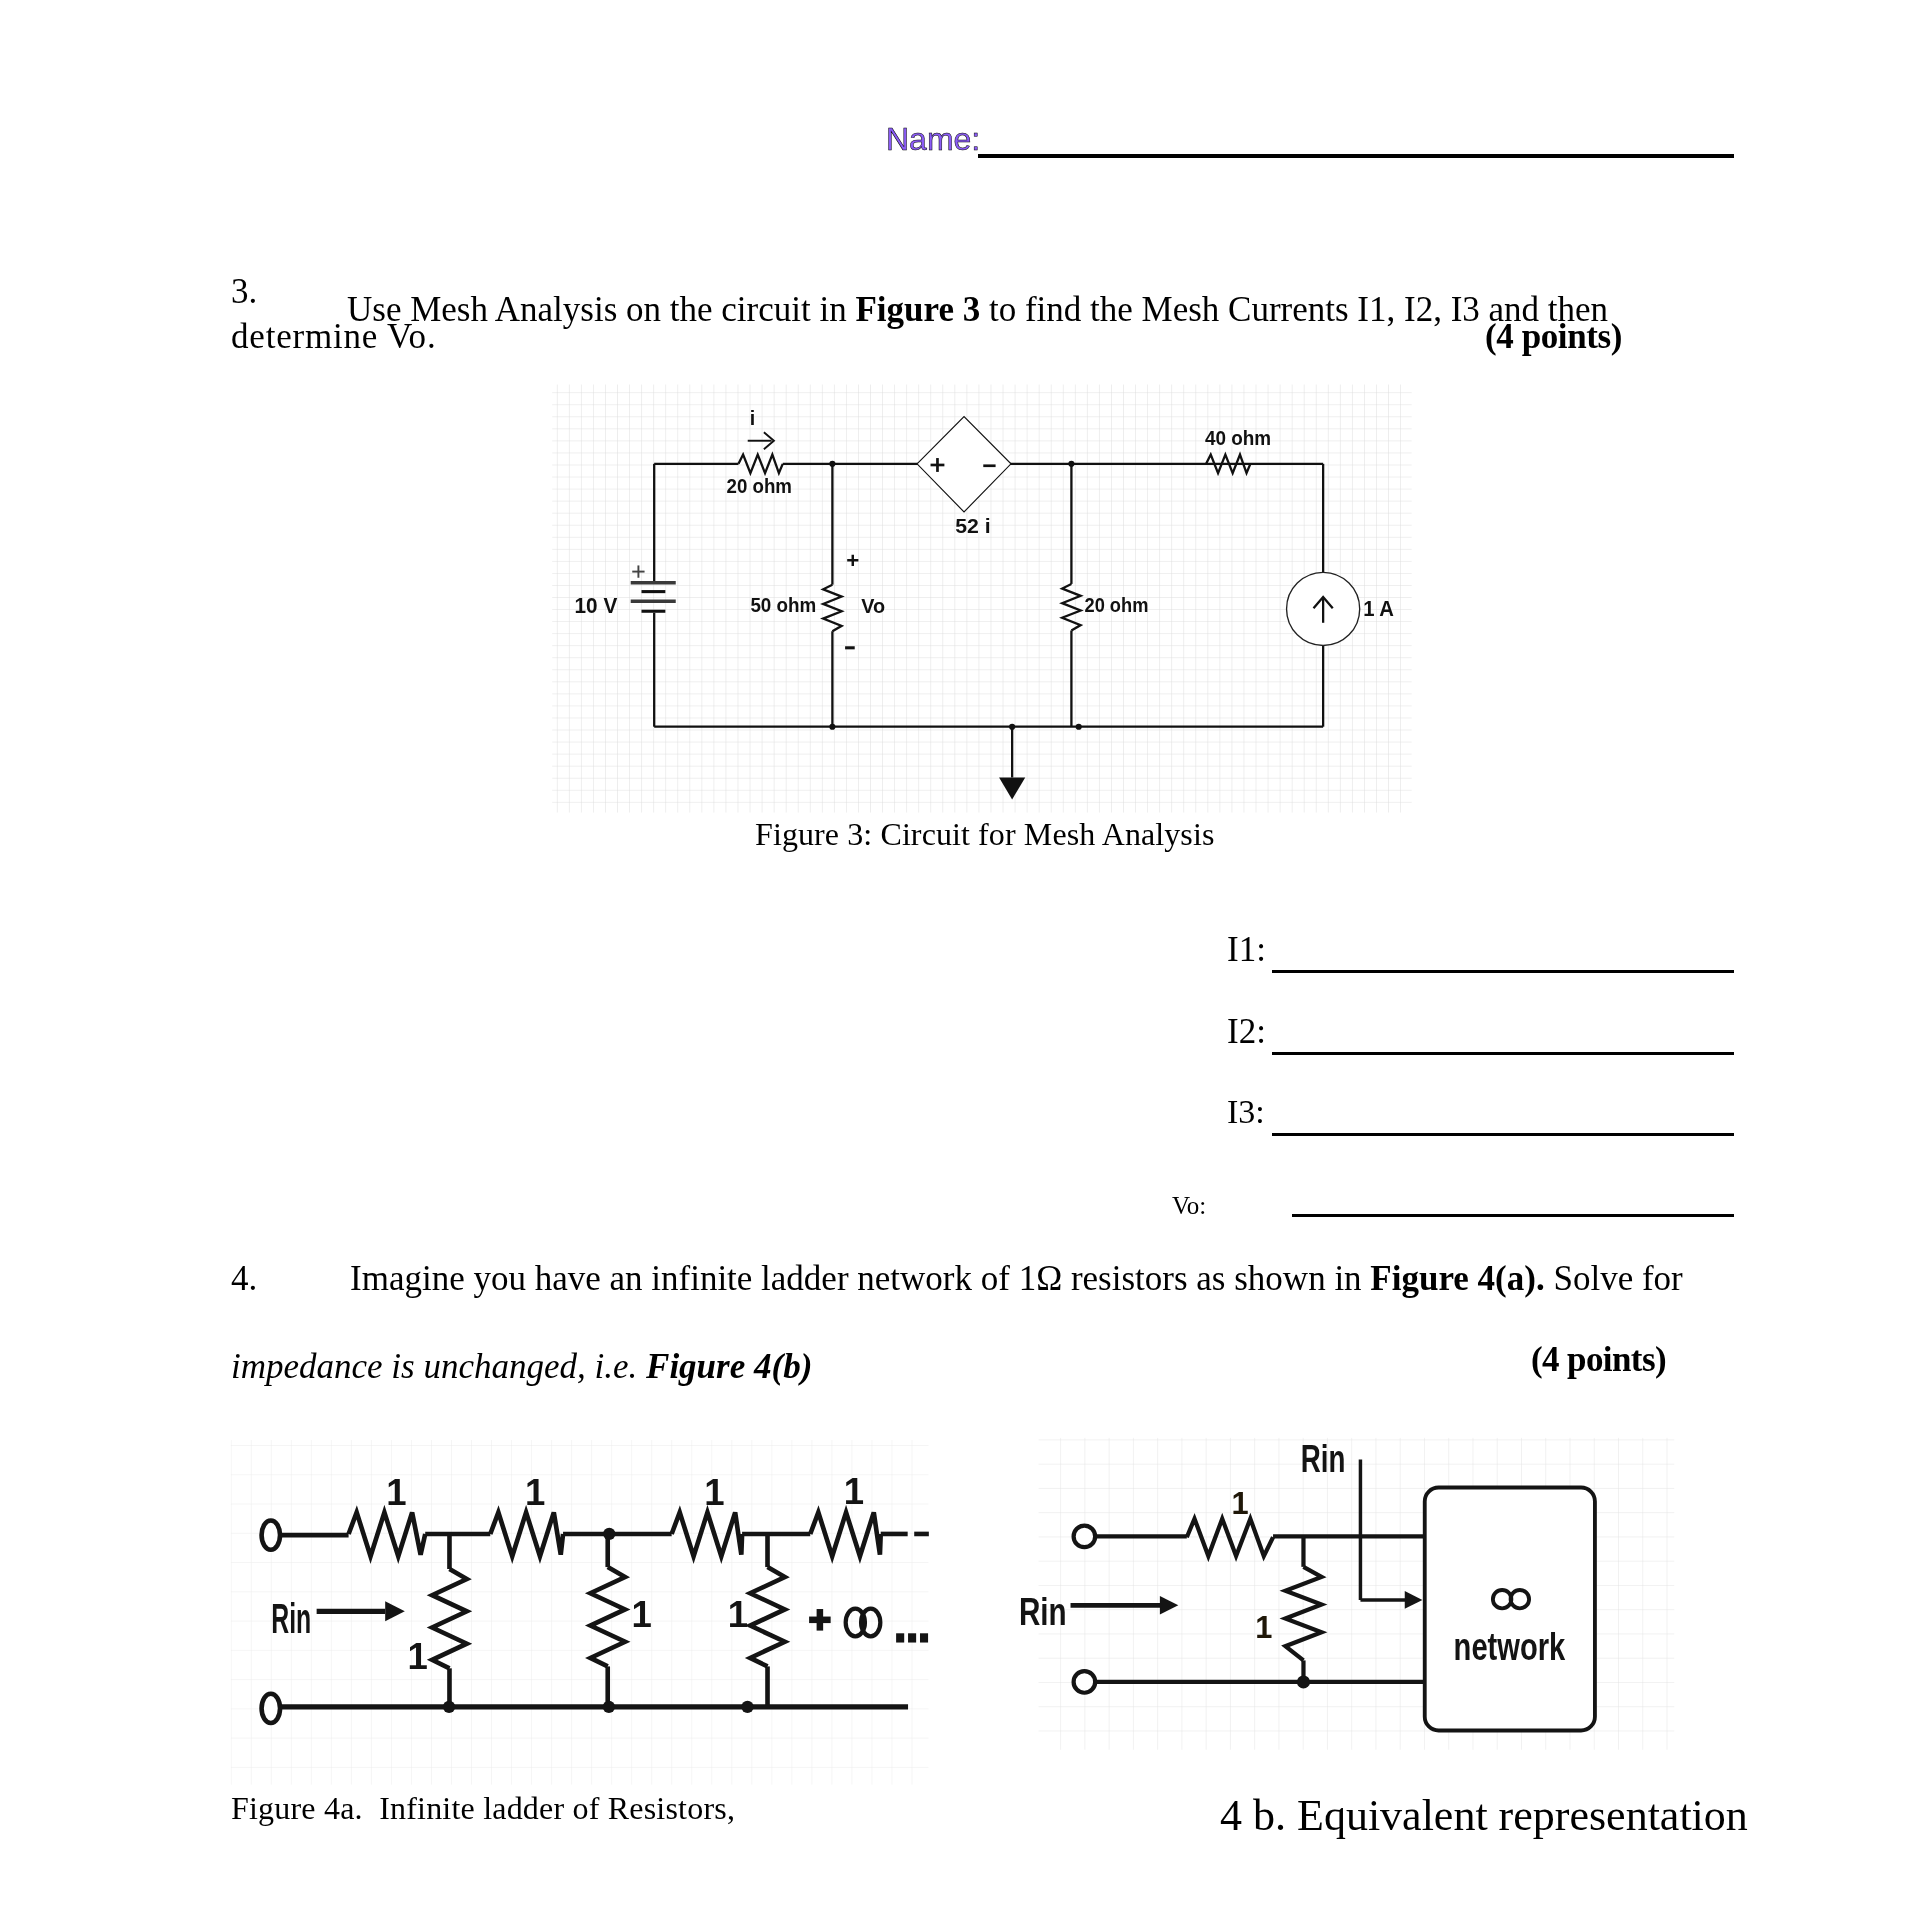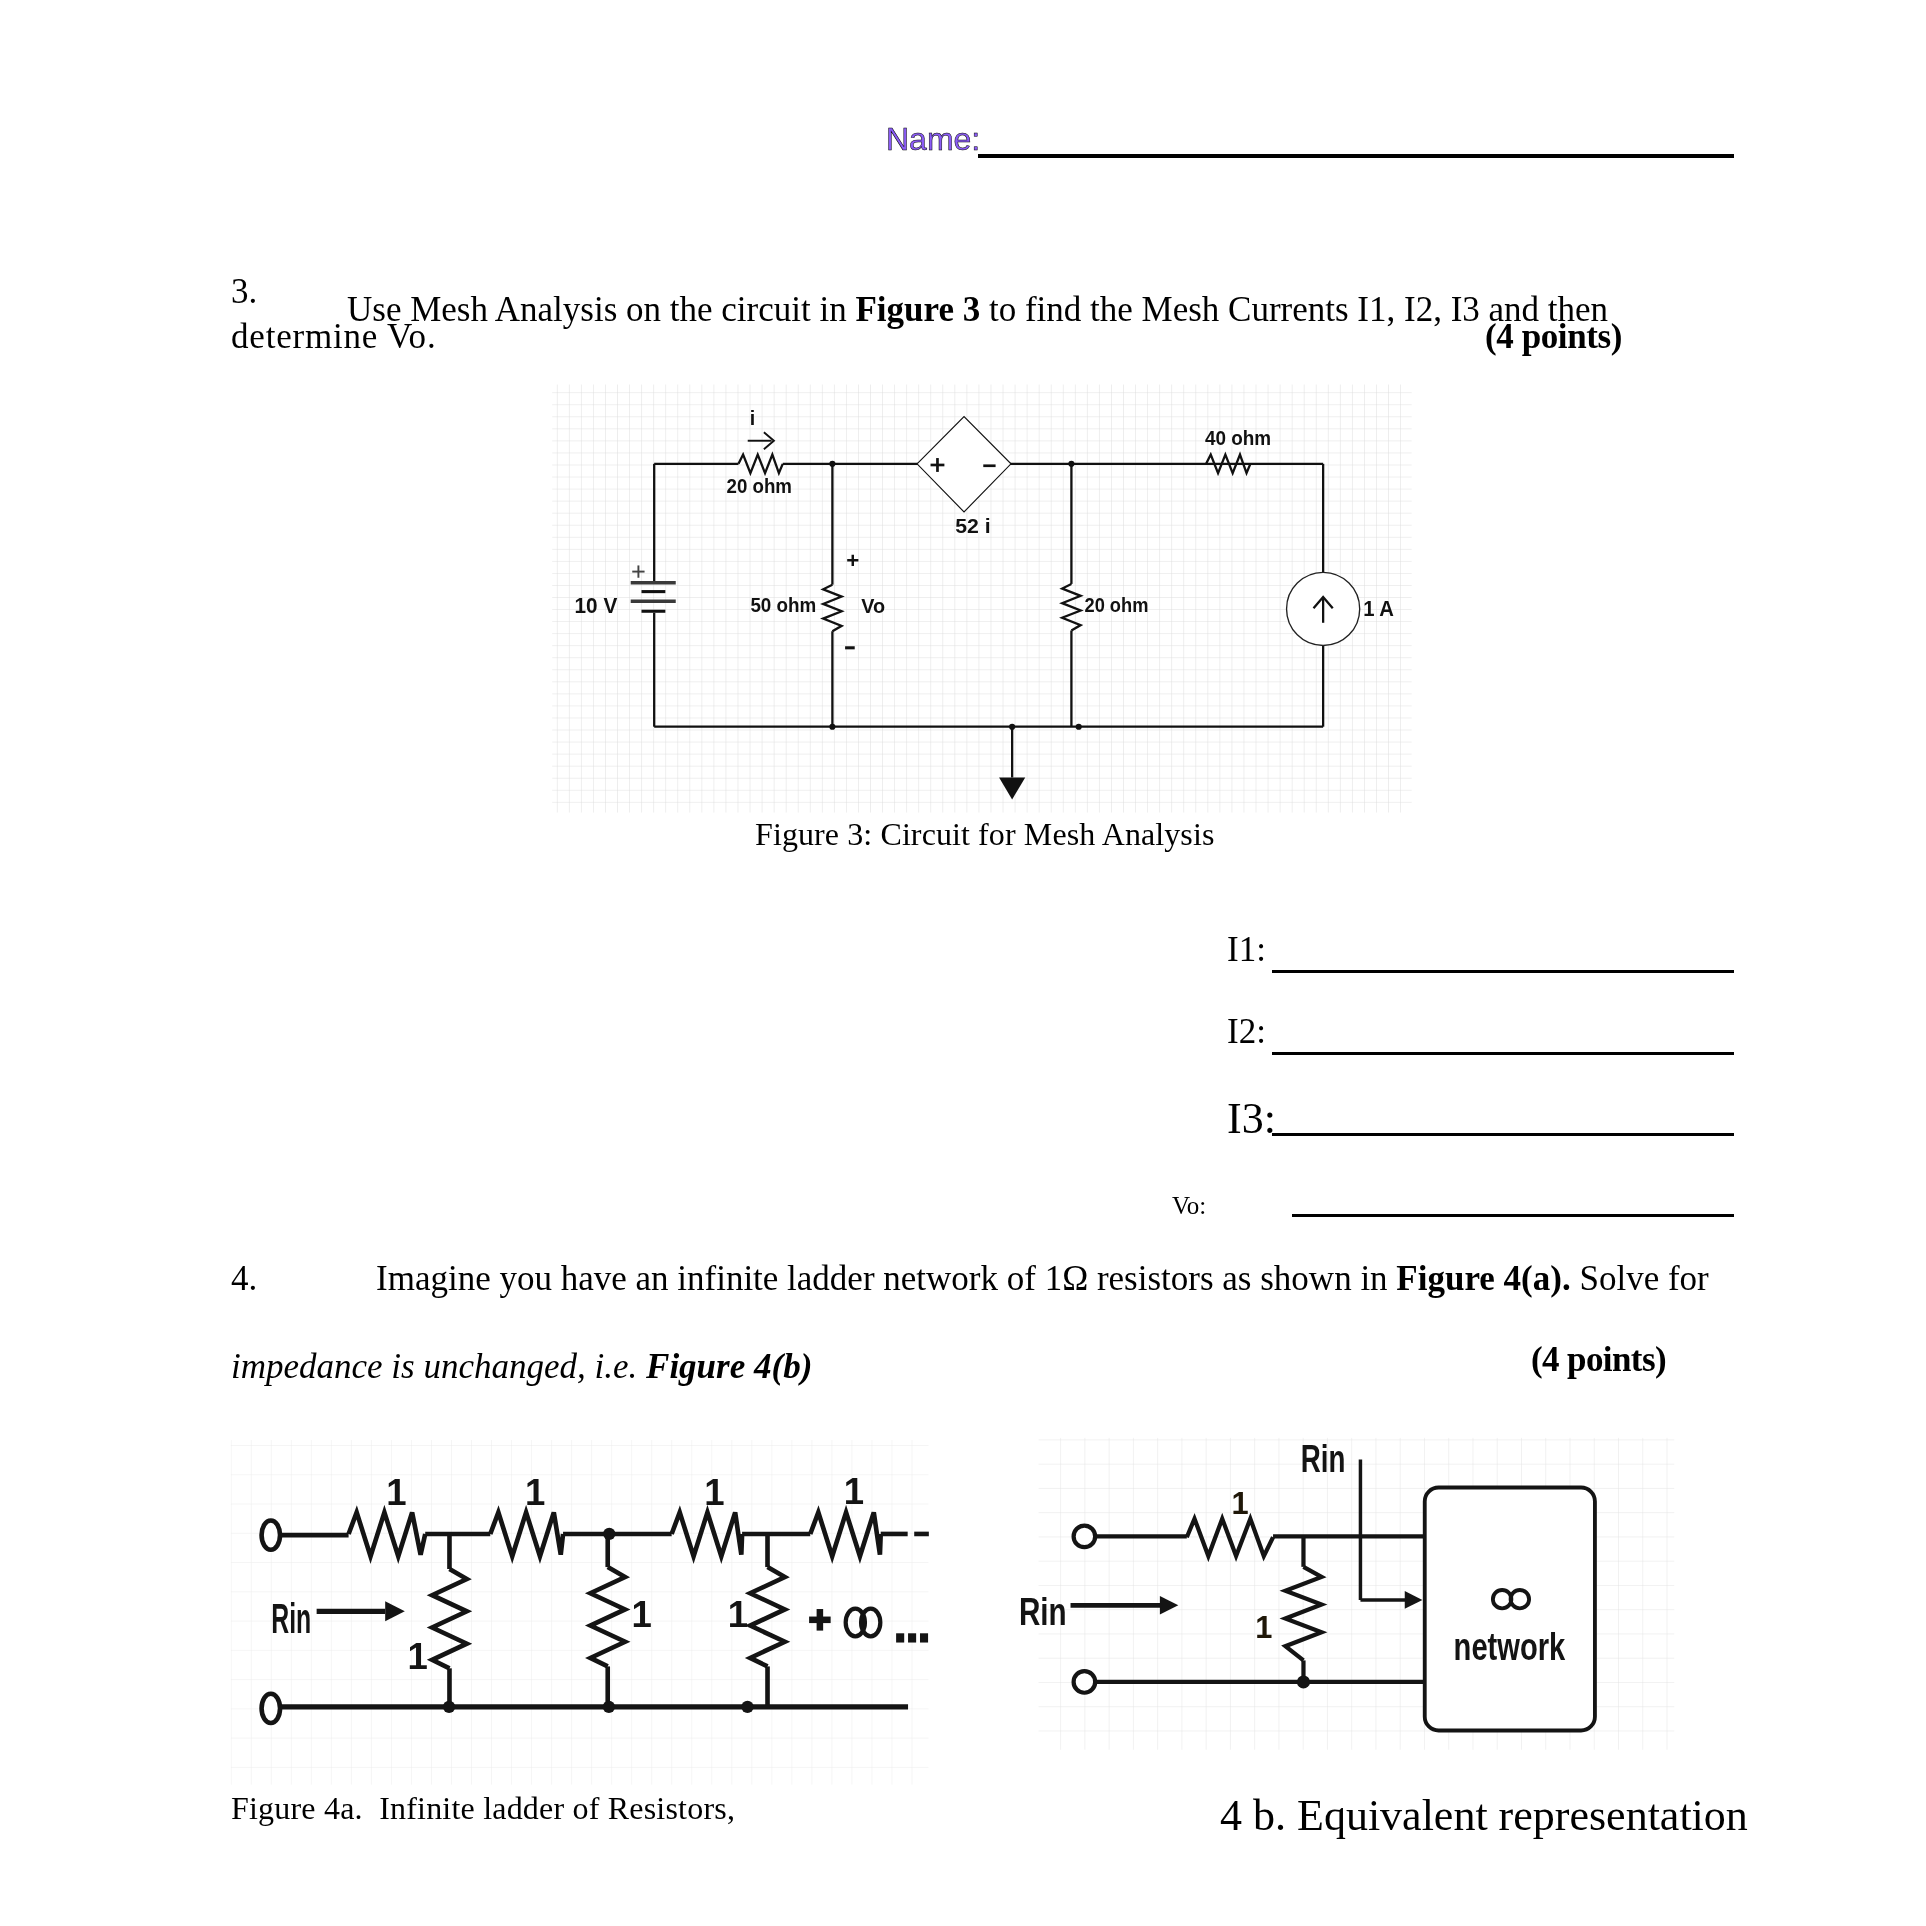--- a/index.html
+++ b/index.html
@@ -108,27 +108,27 @@
       <text x="3539" y="1601" font-size="56px" textLength="80" lengthAdjust="spacingAndGlyphs">1 A</text>
     </g>
   </svg>
 
   <span class="ts" id="cap3" style="left:755px;top:816px;font-size:32px;letter-spacing:0.1px;font-family:Liberation Serif, serif;">Figure 3: Circuit for Mesh Analysis</span>
 
   <span class="ts" style="left:1227px;top:930px;font-size:35px;">I1:</span>
   <div class="ul" style="left:1272px;top:970px;width:462px;height:3.1px;"></div>
   <span class="ts" style="left:1227px;top:1012px;font-size:35px;">I2:</span>
   <div class="ul" style="left:1272px;top:1052px;width:462px;height:3.1px;"></div>
-  <span class="ts" style="left:1227px;top:1093px;font-size:44px;">I3:</span>
+  <span class="ts" style="left:1227px;top:1093px;font-size:34px;">I3:</span>
   <div class="ul" style="left:1272px;top:1133px;width:462px;height:3.1px;"></div>
   <span class="ts" style="left:1172px;top:1174px;font-size:25px;margin-top:18px;">Vo:</span>
   <div class="ul" style="left:1292px;top:1214px;width:442px;height:3.1px;"></div>
 
   <span class="ts" style="left:231px;top:1259px;font-size:35px;">4.</span>
-  <span class="ts" id="q4l1" style="left:350px;top:1259px;font-size:35px;margin-left:26px;">Imagine you have an infinite ladder network of 1Ω resistors as shown in <b>Figure 4(a).</b> Solve for</span>
+  <span class="ts" id="q4l1" style="left:350px;top:1259px;font-size:35px;">Imagine you have an infinite ladder network of 1Ω resistors as shown in <b>Figure 4(a).</b> Solve for</span>
   <span class="ts" id="q4l3" style="left:231px;top:1347px;font-size:35px;font-style:italic;">impedance is unchanged, i.e. <b>Figure 4(b)</b></span>
   <span class="ts" id="q4pts" style="left:1531px;top:1340px;font-size:35px;font-weight:bold;letter-spacing:-0.6px;">(4 points)</span>
 
   <svg style="left:230px;top:1439px;" width="700" height="347" viewBox="597 3735 1818 900">
     <defs>
       <pattern id="g4a" width="52" height="76" patternUnits="userSpaceOnUse" patternTransform="translate(599,3750)">
         <path d="M52 0H0V76" fill="none" stroke="#ebebeb" stroke-width="2.6"></path>
       </pattern>
     </defs>
     <rect x="599" y="3737" width="1812" height="895" fill="url(#g4a)"></rect>

